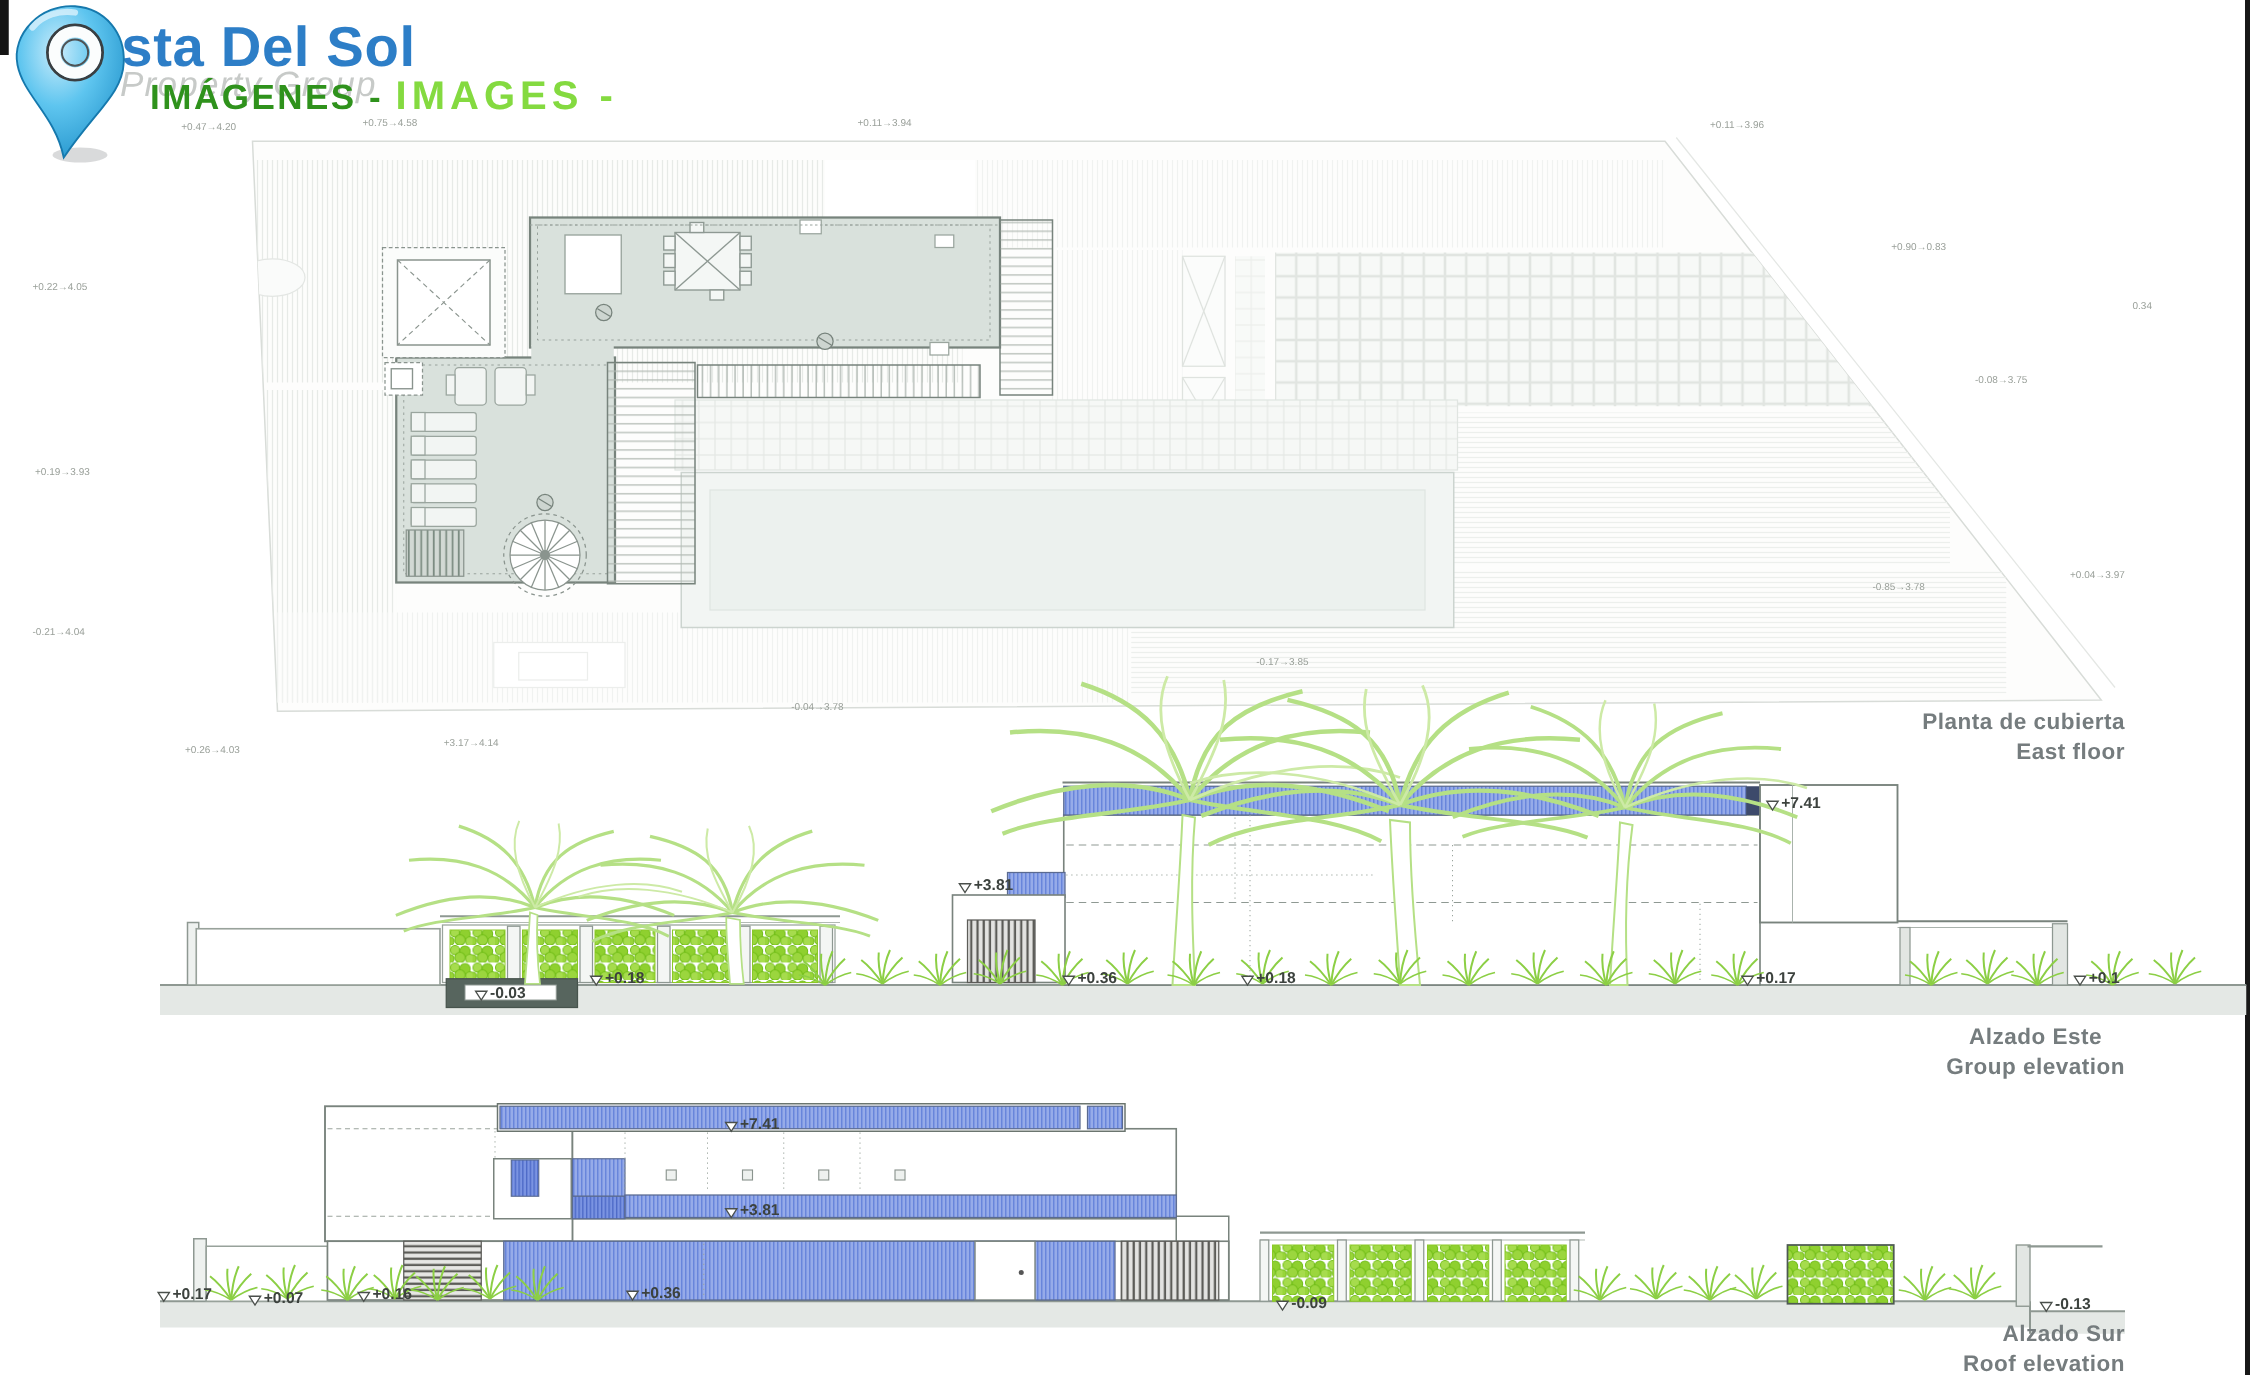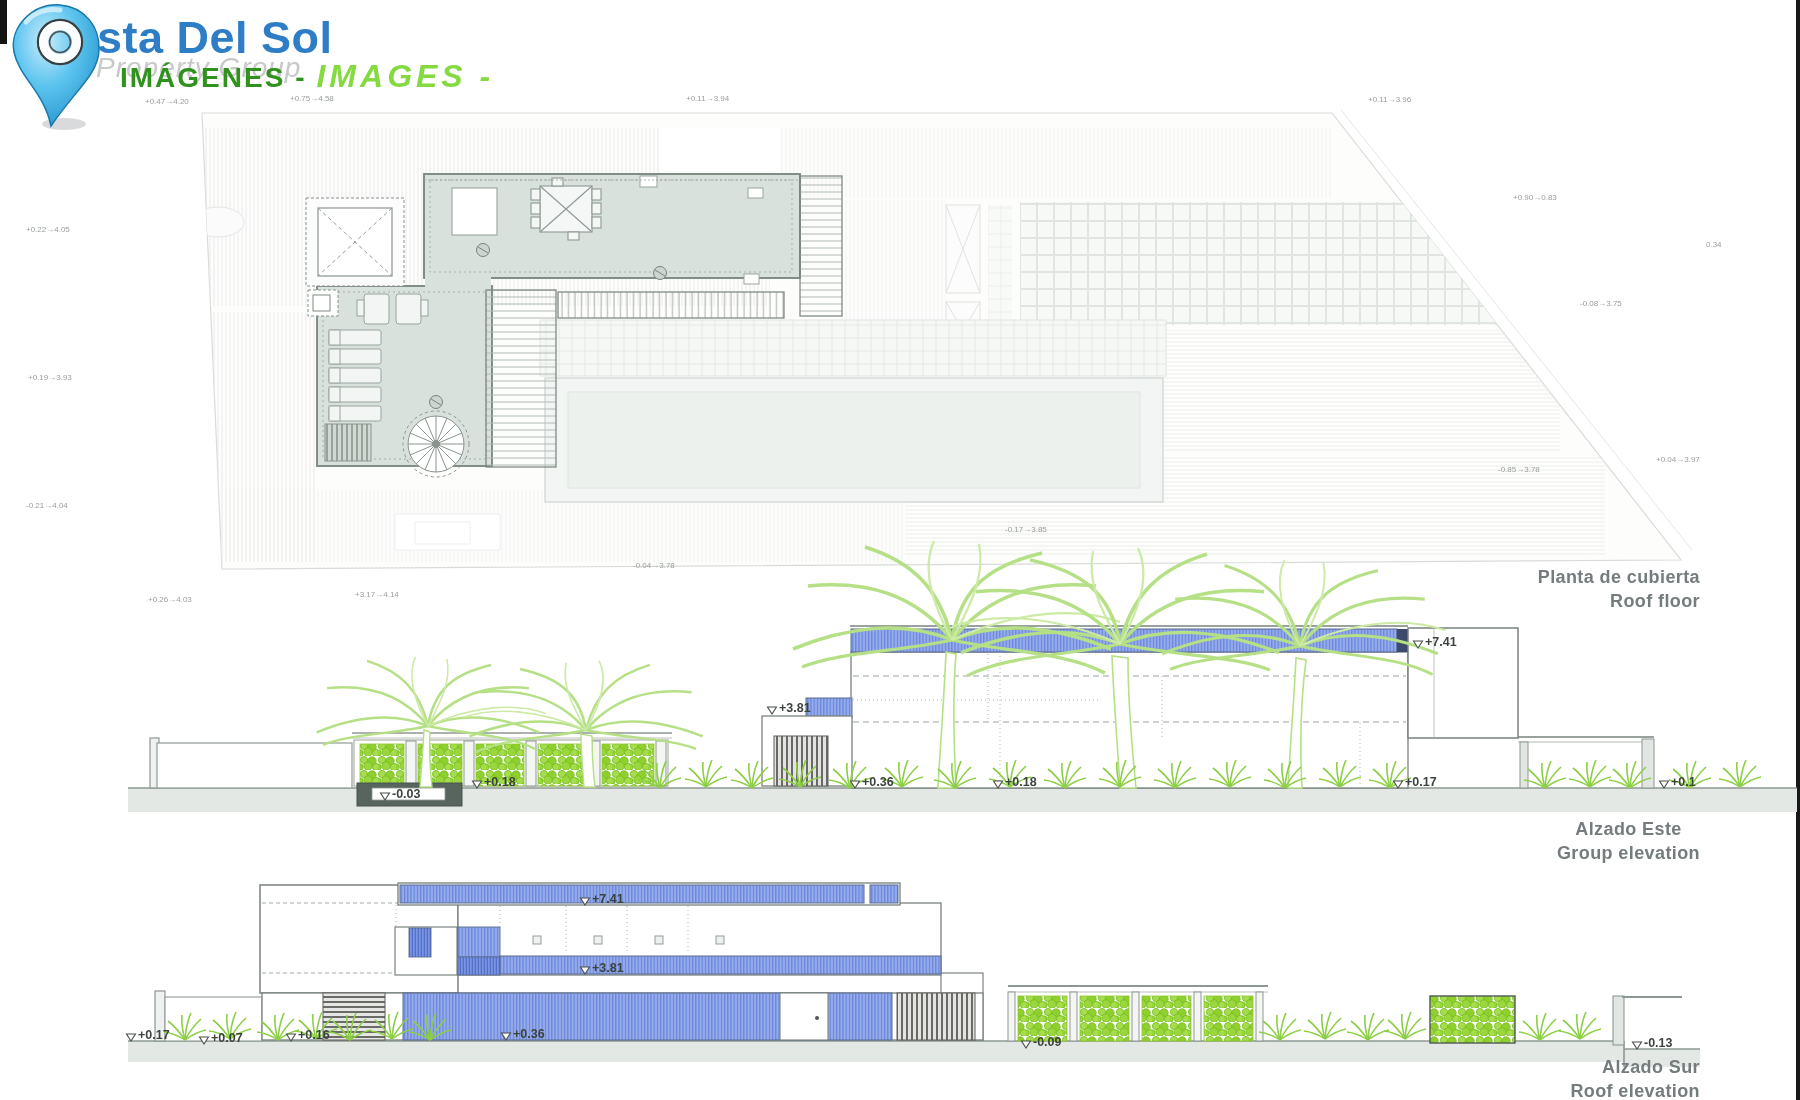--- a/index.html
+++ b/index.html
@@ -12,21 +12,21 @@
   html,body{margin:0;padding:0;}
   body{width:1800px;height:1100px;position:relative;background:#ffffff;overflow:hidden;
        font-family:"Liberation Sans","DejaVu Sans",sans-serif;}
   .edge{position:absolute;background:#141414;}
   #edge-left{left:0;top:0;width:7px;height:44px;}
   #edge-right{right:0;top:0;width:4px;height:1100px;background:#181818;}
   #header{position:absolute;left:0;top:0;width:700px;height:130px;}
   #brand-sub{position:absolute;left:96px;top:52px;font-size:28px;color:var(--subtitle);letter-spacing:1px;z-index:1;font-style:italic;}
   #title{position:absolute;left:120px;top:58px;z-index:2;white-space:nowrap;}
   #title .es{font-size:28px;font-weight:bold;color:var(--title-es);letter-spacing:2px;}
-  #title .en{font-size:32px;font-weight:bold;font-style:italic;color:var(--title-en);letter-spacing:4px;margin-left:10px;}
+  #title .en{font-size:32px;font-weight:bold;color:var(--title-en);letter-spacing:4px;margin-left:10px;}
   #brand-name{position:absolute;left:36px;top:12px;font-size:45px;font-weight:bold;color:var(--brand);z-index:3;letter-spacing:0.5px;}
   #pin{position:absolute;left:4px;top:0px;width:102px;height:132px;z-index:4;}
   .dlabel{position:absolute;right:100px;text-align:right;font-size:18px;font-weight:600;
           color:var(--label);line-height:1.32;letter-spacing:0.4px;z-index:5;}
   #label-roof{top:566px;} #label-east{top:818px;text-align:center;} #label-south{top:1056px;}
   #canvas{position:absolute;left:0;top:0;}
   svg text{font-family:"Liberation Sans","DejaVu Sans",sans-serif;}
 </style>
 </head>
 <body>
@@ -52,21 +52,21 @@
     <path d="M56,5 C81,7 96,27 95,50 C94,75 72,89 47,126 C40,92 15,77 10,52 C5,27 29,3 56,5 Z" fill="url(#pinG)" stroke="#1679ad" stroke-width="1.5"></path>
     <circle cx="56" cy="42" r="22" fill="none" stroke="#3a3f42" stroke-width="2.4"></circle>
     <circle cx="56" cy="42" r="16.5" fill="none" stroke="#fbfdfd" stroke-width="9"></circle>
     <circle cx="56" cy="42" r="10.5" fill="none" stroke="#4e5355" stroke-width="1.6"></circle>
     <path d="M22,22 C30,12 44,8 56,10" stroke="#e8f7fd" stroke-width="5" fill="none" opacity="0.7" stroke-linecap="round"></path>
   </svg>
 </div>
 
 <div class="dlabel" id="label-roof">
   <span>Planta de cubierta</span><br>
-  <span>Roof floor</span>
+  <span>East floor</span>
 </div>
 <div class="dlabel" id="label-east">
   <span>Alzado Este</span><br>
   <span>Group elevation</span>
 </div>
 <div class="dlabel" id="label-south">
   <span>Alzado Sur</span><br>
   <span>Roof elevation</span>
 </div>
 

